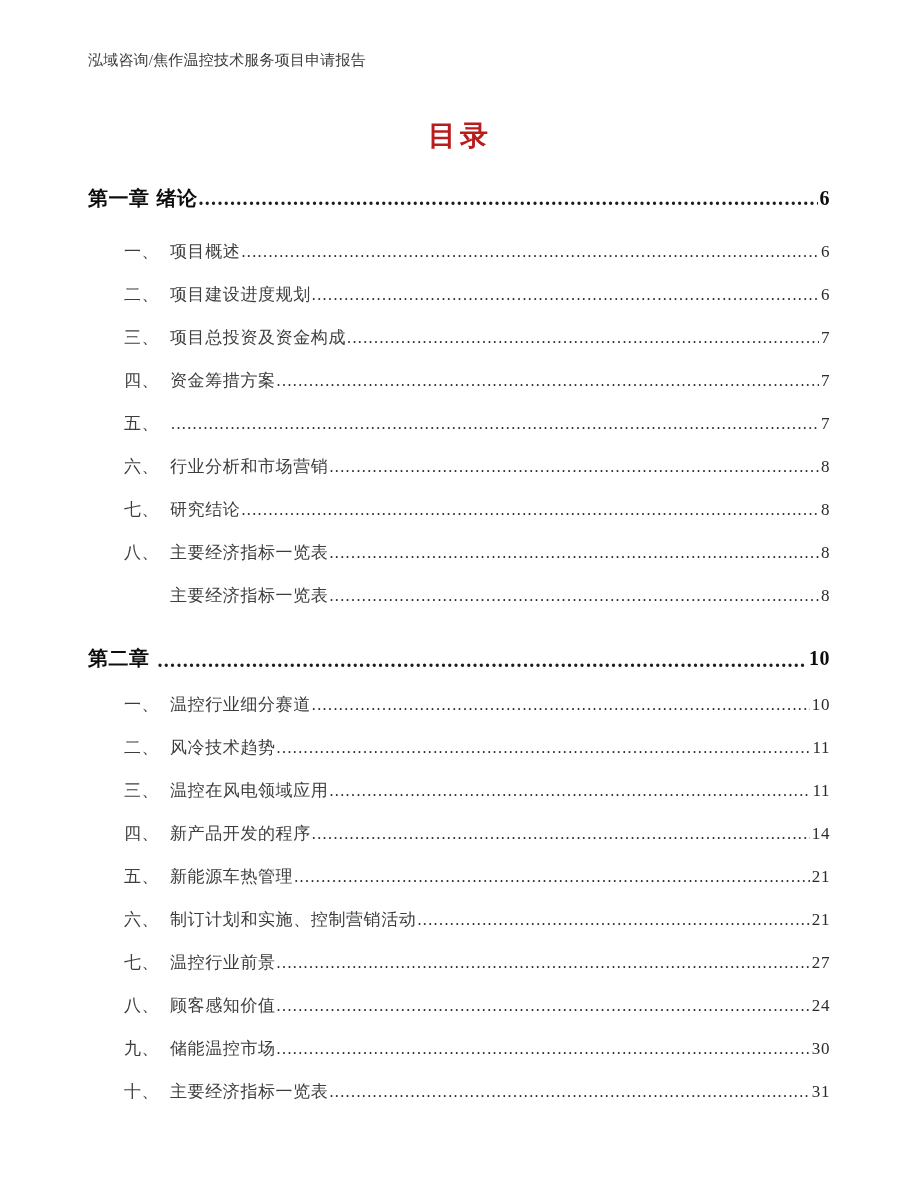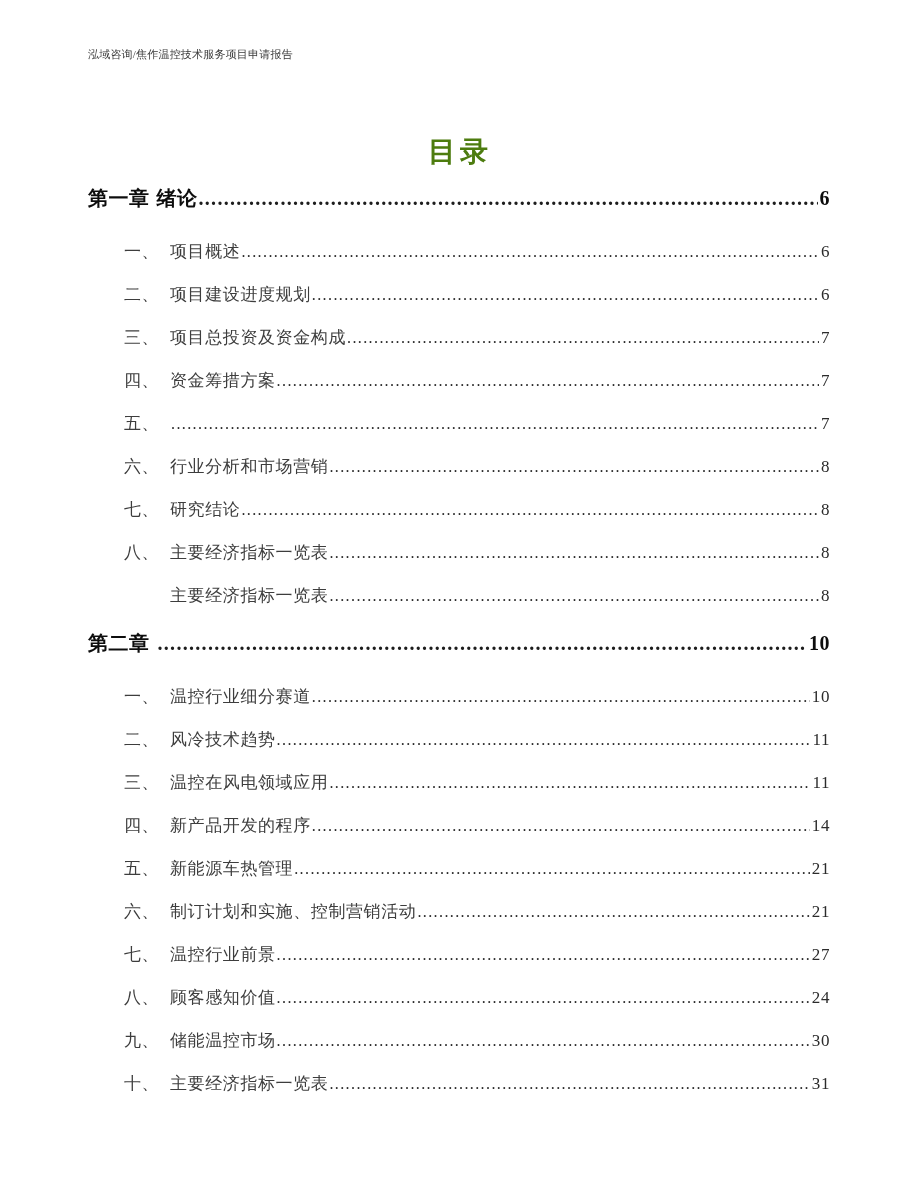--- a/index.html
+++ b/index.html
@@ -17,38 +17,38 @@
     height: 1191px;
     background: #ffffff;
     overflow: hidden;
     box-sizing: border-box;
   }
 
   
   #doc-header {
     position: absolute;
     left: 88px;
-    top: 44px;
-    font-size: 11px;
+    top: 50px;
+    font-size: 15px;
     line-height: 20px;
     color: #3a3a3a;
     letter-spacing: 0.2px;
     white-space: nowrap;
   }
 
   
   #toc-title {
     position: absolute;
     left: 0;
-    top: 133px;
+    top: 117px;
     width: 920px;
     text-align: center;
     font-size: 28px;
     font-weight: bold;
-    color: #4d7c0f;
+    color: #b91c1c;
     letter-spacing: 4px;
   }
 
   
   #toc-list {
     position: absolute;
     left: 88px;
     top: 182px;
     width: 742px;
   }
@@ -131,21 +131,22 @@
     font-size: 20px;
     color: #0d0d0d;
   }
   .level-2 .row-page {
     font-size: 17px;
     color: #2b2b2b;
   }
 
   
   .toc-row.chapter-gap-before {
-    margin-top: 4px;
+    margin-top: 12px;
+    align-items: center;
   }
   .toc-row.chapter-gap-after {
     margin-bottom: 10px;
   }
 </style>
 </head>
 <body>
 
 <div id="page">
 

